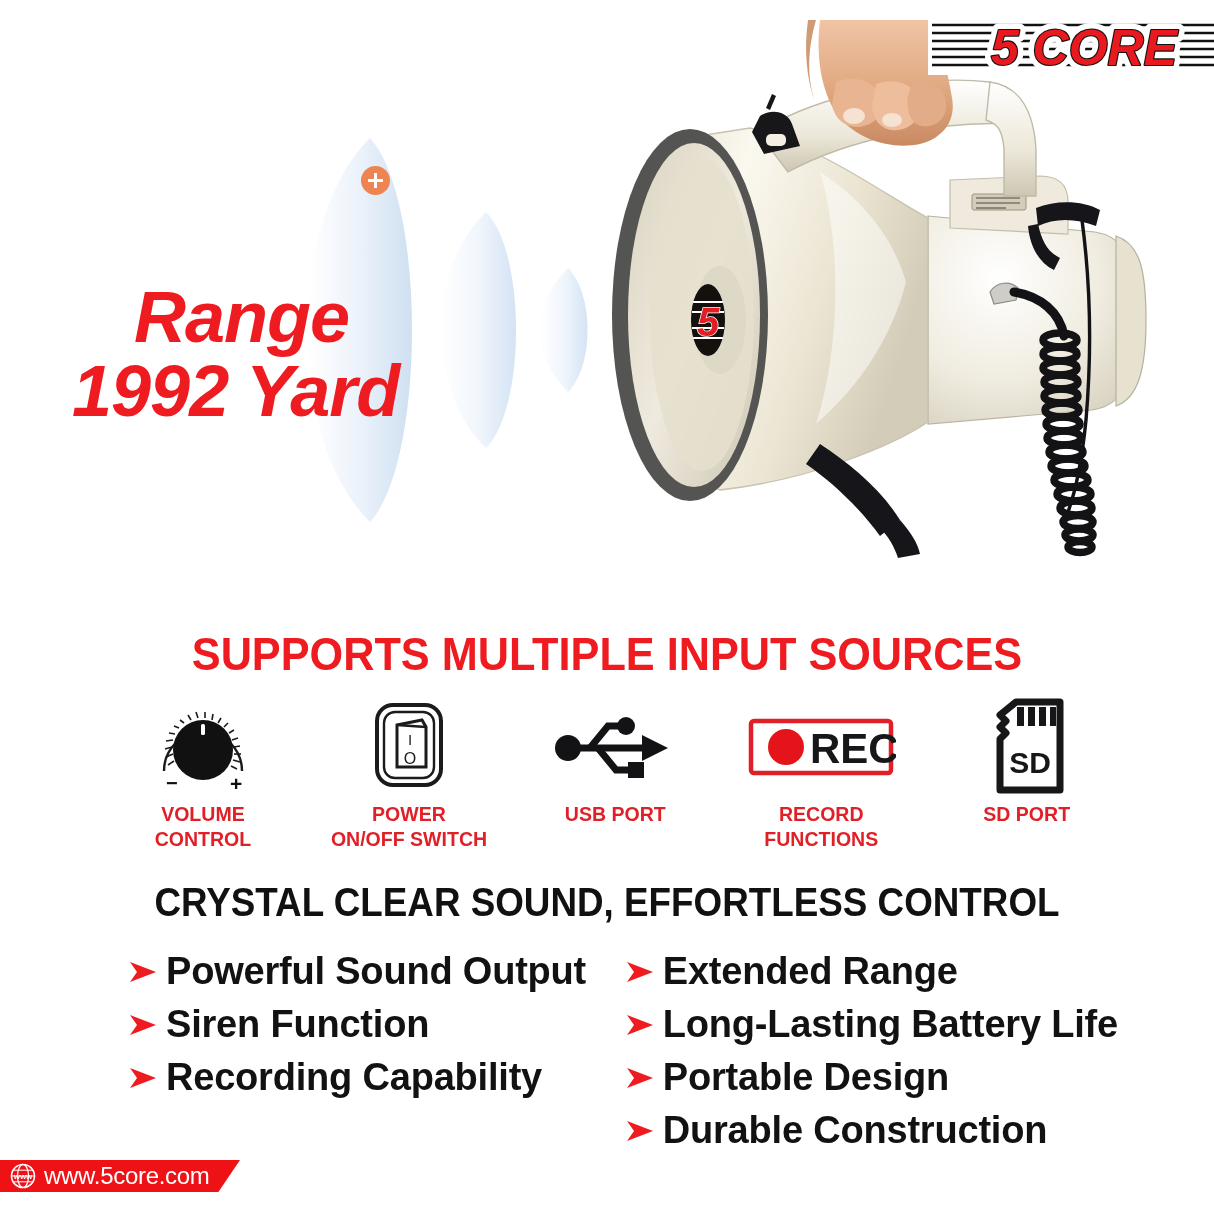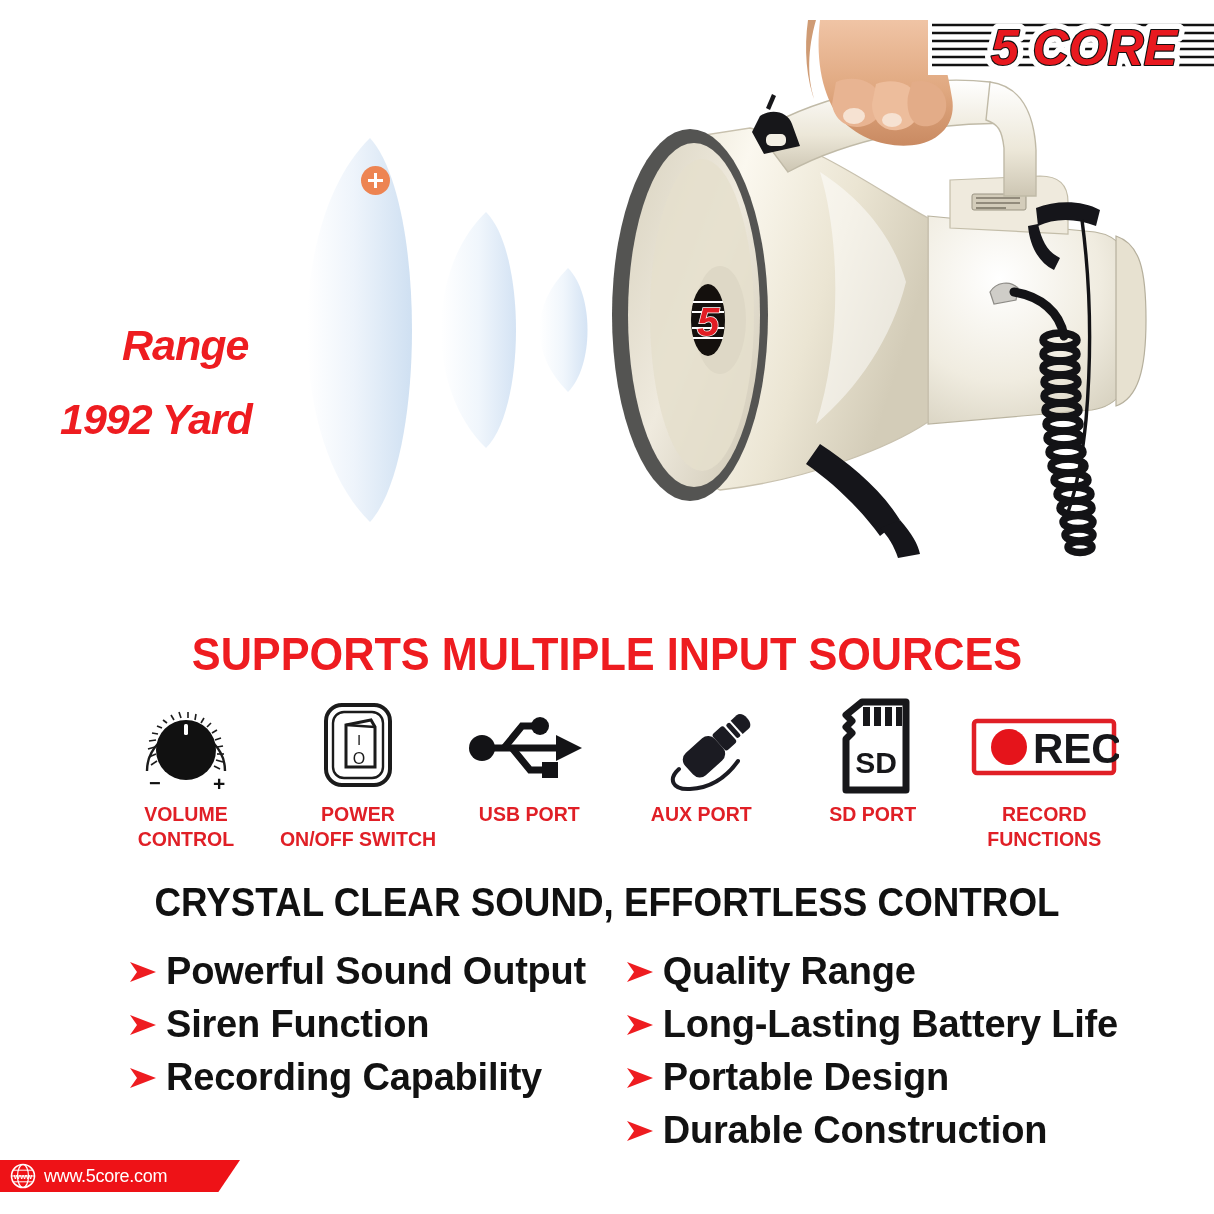--- a/index.html
+++ b/index.html
@@ -57,31 +57,30 @@
   .plus-badge::before {
     left: 7px; top: 13.2px; width: 15px; height: 2.6px;
   }
   .plus-badge::after {
     left: 13.2px; top: 7px; width: 2.6px; height: 15px;
   }
 
   
   .range-text {
     position: absolute;
-    left: 60px;
+    left: 72px;
     top: 280px;
     z-index: 10;
     color: #ee1c20;
     font-weight: bold;
     font-style: italic;
-    font-size: 43px;
+    font-size: 72px;
     line-height: 74px;
     letter-spacing: -1px;
     white-space: nowrap;
-    margin-top: 28px;
   }
   .range-line1 { padding-left: 62px; }
   .range-line2 { padding-left: 0px; }
 
   
   .megaphone {
     position: absolute;
     left: 520px;
     top: 20px;
     width: 640px;
@@ -195,21 +194,21 @@
   }
   .footer-globe {
     margin-left: 10px;
     width: 26px;
     height: 26px;
     flex: 0 0 26px;
   }
   .footer-url {
     margin-left: 8px;
     color: #ffffff;
-    font-size: 18px;
+    font-size: 24px;
     font-weight: normal;
     letter-spacing: -0.3px;
   }
 </style>
 </head>
 <body>
 
 <div id="page">
 
   <div class="brand-logo">
@@ -458,63 +457,49 @@
           </g>
           <circle cx="18" cy="51" r="13" fill="#131316"></circle>
           <circle cx="76" cy="29" r="9" fill="#131316"></circle>
           <rect x="78" y="65" width="16" height="16" fill="#131316"></rect>
           <path d="M92 38 L118 51 L92 64 Z" fill="#131316"></path>
         </svg>
       </div>
       <div class="icon-label">USB PORT</div>
     </div>
 
+
     <div class="icon-cell">
       <div class="icon-art">
-        <svg viewBox="0 0 110 98" width="110" height="98">
-          <g transform="rotate(-42 55 49)">
-            <rect x="30" y="44" width="40" height="30" rx="9" fill="#1b1b22"></rect>
-            <rect x="70" y="48" width="15" height="22" rx="3" fill="#1b1b22"></rect>
-            <rect x="87" y="50" width="5" height="18" rx="2" fill="#1b1b22"></rect>
-            <path d="M94 50 L102 50 C 106 50, 108 54, 108 59 C 108 64, 106 68, 102 68 L94 68 Z" fill="#1b1b22"></path>
-          </g>
-          <path d="M33 72 C 22 82, 26 93, 44 92 C 66 91, 82 78, 92 64" fill="none" stroke="#1b1b22" stroke-width="4" stroke-linecap="round"></path>
+        <svg viewBox="0 0 150 98" width="150" height="98">
+          <rect x="5" y="24" width="140" height="52" rx="3" fill="#ffffff" stroke="#e01f26" stroke-width="4.5"></rect>
+          <circle cx="40" cy="50" r="18" fill="#e5141b"></circle>
+          <text x="64" y="66" font-family="'Liberation Sans', sans-serif" font-size="42" font-weight="bold" fill="#17171a">REC</text>
         </svg>
       </div>
-      <div class="icon-label">AUX PORT</div>
+      <div class="icon-label">RECORD
+FUNCTIONS</div>
     </div>
 
     <div class="icon-cell">
       <div class="icon-art">
         <svg viewBox="0 0 110 98" width="110" height="98">
           <path d="M44 5 L88 5 L88 93 L28 93 L28 42 L34 36 L28 30 L34 24 L28 18 L44 5 Z" fill="#ffffff" stroke="#17171a" stroke-width="7" stroke-linejoin="round"></path>
           <g fill="#17171a">
             <rect x="45" y="10" width="7" height="19"></rect>
             <rect x="56" y="10" width="7" height="19"></rect>
             <rect x="67" y="10" width="7" height="19"></rect>
             <rect x="78" y="10" width="6" height="19"></rect>
           </g>
           <text x="58" y="76" text-anchor="middle" font-family="'Liberation Sans', sans-serif" font-size="30" font-weight="bold" fill="#17171a">SD</text>
         </svg>
       </div>
       <div class="icon-label">SD PORT</div>
     </div>
 
-    <div class="icon-cell">
-      <div class="icon-art">
-        <svg viewBox="0 0 150 98" width="150" height="98">
-          <rect x="5" y="24" width="140" height="52" rx="3" fill="#ffffff" stroke="#e01f26" stroke-width="4.5"></rect>
-          <circle cx="40" cy="50" r="18" fill="#e5141b"></circle>
-          <text x="64" y="66" font-family="'Liberation Sans', sans-serif" font-size="42" font-weight="bold" fill="#17171a">REC</text>
-        </svg>
-      </div>
-      <div class="icon-label">RECORD
-FUNCTIONS</div>
-    </div>
-
   </div>
 
   <div class="heading-crystal">CRYSTAL CLEAR SOUND, EFFORTLESS CONTROL</div>
 
   <div class="features">
 
     <div class="feat-col left">
       <div class="feat-item">
         <span class="feat-arrow">
           <svg viewBox="0 0 30 22" width="30" height="22">
@@ -541,21 +526,21 @@
       </div>
     </div>
 
     <div class="feat-col right">
       <div class="feat-item">
         <span class="feat-arrow">
           <svg viewBox="0 0 30 22" width="30" height="22">
               <path d="M2 1 L28 11 L2 21 L9 11 Z" fill="#ee1c20"></path>
             </svg>
         </span>
-        <span class="feat-text">Quality Range</span>
+        <span class="feat-text">Extended Range</span>
       </div>
       <div class="feat-item">
         <span class="feat-arrow">
           <svg viewBox="0 0 30 22" width="30" height="22">
               <path d="M2 1 L28 11 L2 21 L9 11 Z" fill="#ee1c20"></path>
             </svg>
         </span>
         <span class="feat-text">Long-Lasting Battery Life</span>
       </div>
       <div class="feat-item">

